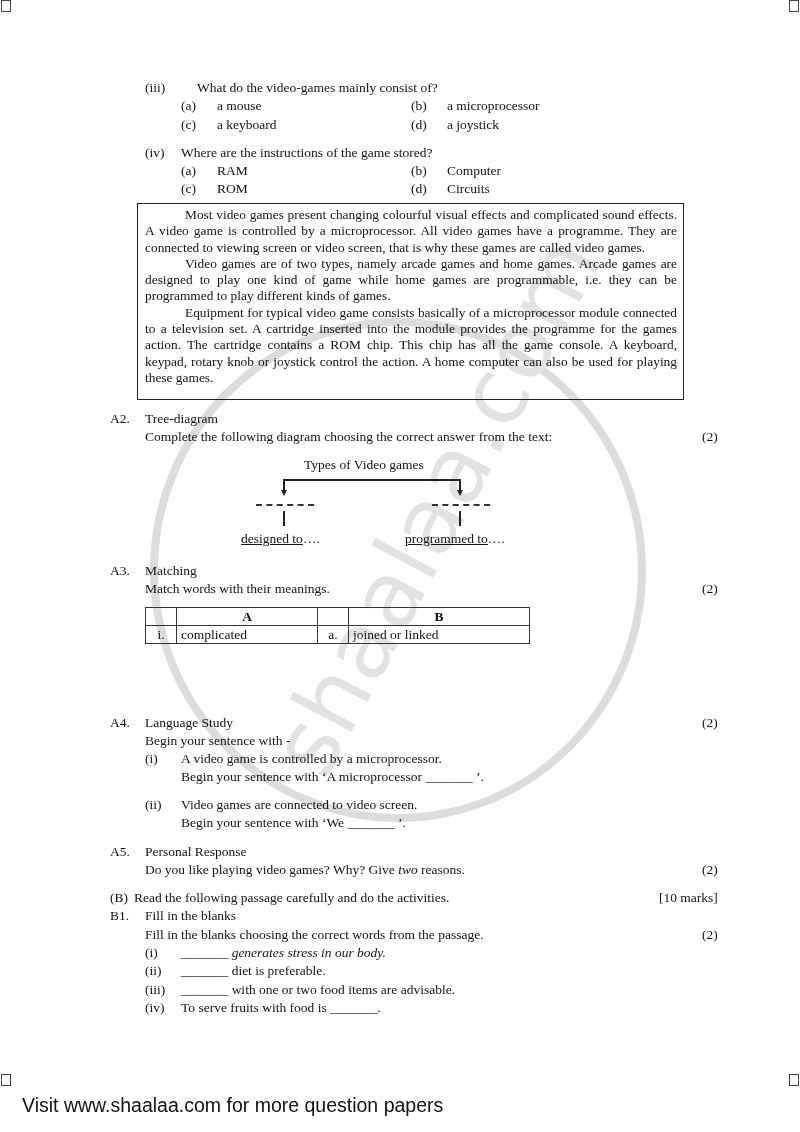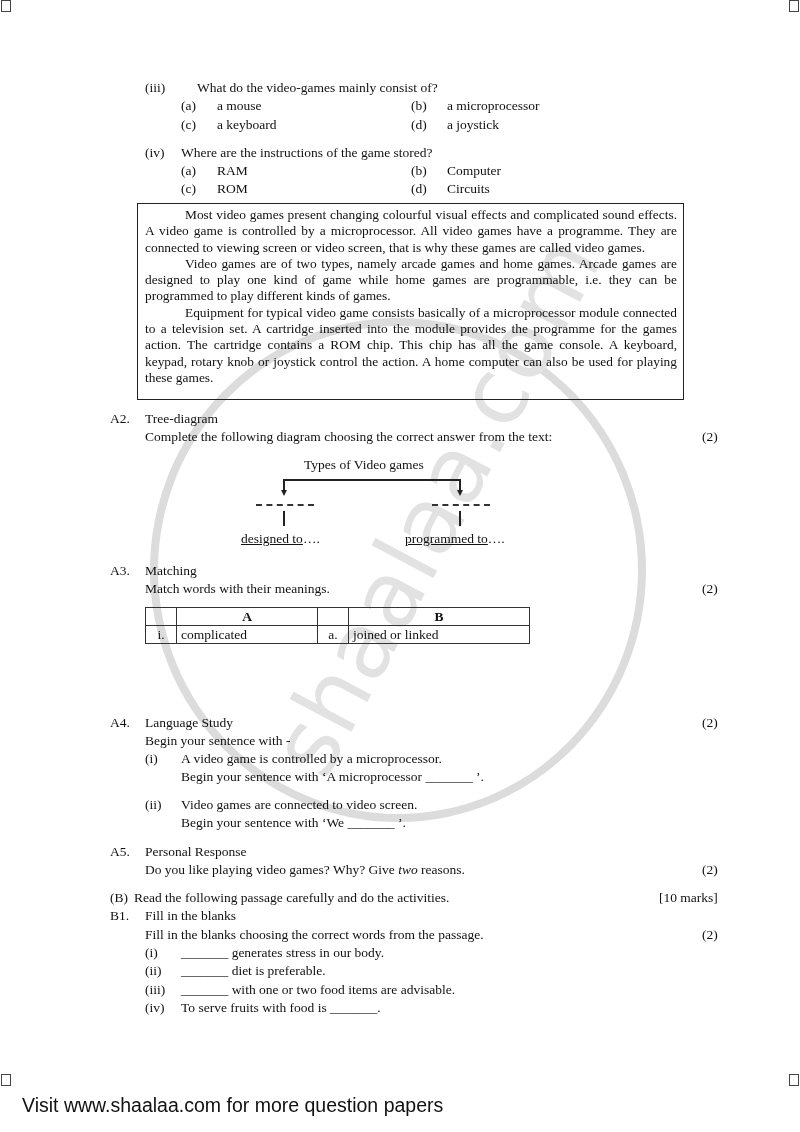--- a/index.html
+++ b/index.html
@@ -155,21 +155,21 @@
   <span class="abs b" style="left:134px;top:890px;">Read the following passage carefully and do the activities.</span>
   <span class="abs b" style="left:659px;top:890px;">[10 marks]</span>
 </div>
 
 <div>
   <span class="abs b" style="left:110px;top:908px;">B1.</span>
   <span class="abs b" style="left:145px;top:908px;">Fill in the blanks</span>
   <span class="abs b" style="left:145px;top:927px;">Fill in the blanks choosing the correct words from the passage.</span>
   <span class="abs b" style="left:702px;top:927px;">(2)</span>
   <span class="abs" style="left:145px;top:945px;">(i)</span>
-  <span class="abs" style="left:181px;top:945px;">_______ generates stress in our body.</span>
+  <span class="abs" style="left:181px;top:945px;font-style:italic;">_______ generates stress in our body.</span>
   <span class="abs" style="left:145px;top:963px;">(ii)</span>
   <span class="abs" style="left:181px;top:963px;">_______ diet is preferable.</span>
   <span class="abs" style="left:145px;top:982px;">(iii)</span>
   <span class="abs" style="left:181px;top:982px;">_______ with one or two food items are advisable.</span>
   <span class="abs" style="left:145px;top:1000px;">(iv)</span>
   <span class="abs" style="left:181px;top:1000px;">To serve fruits with food is _______.</span>
 </div>
 
 <div class="footer">Visit www.shaalaa.com for more question papers</div>
 

